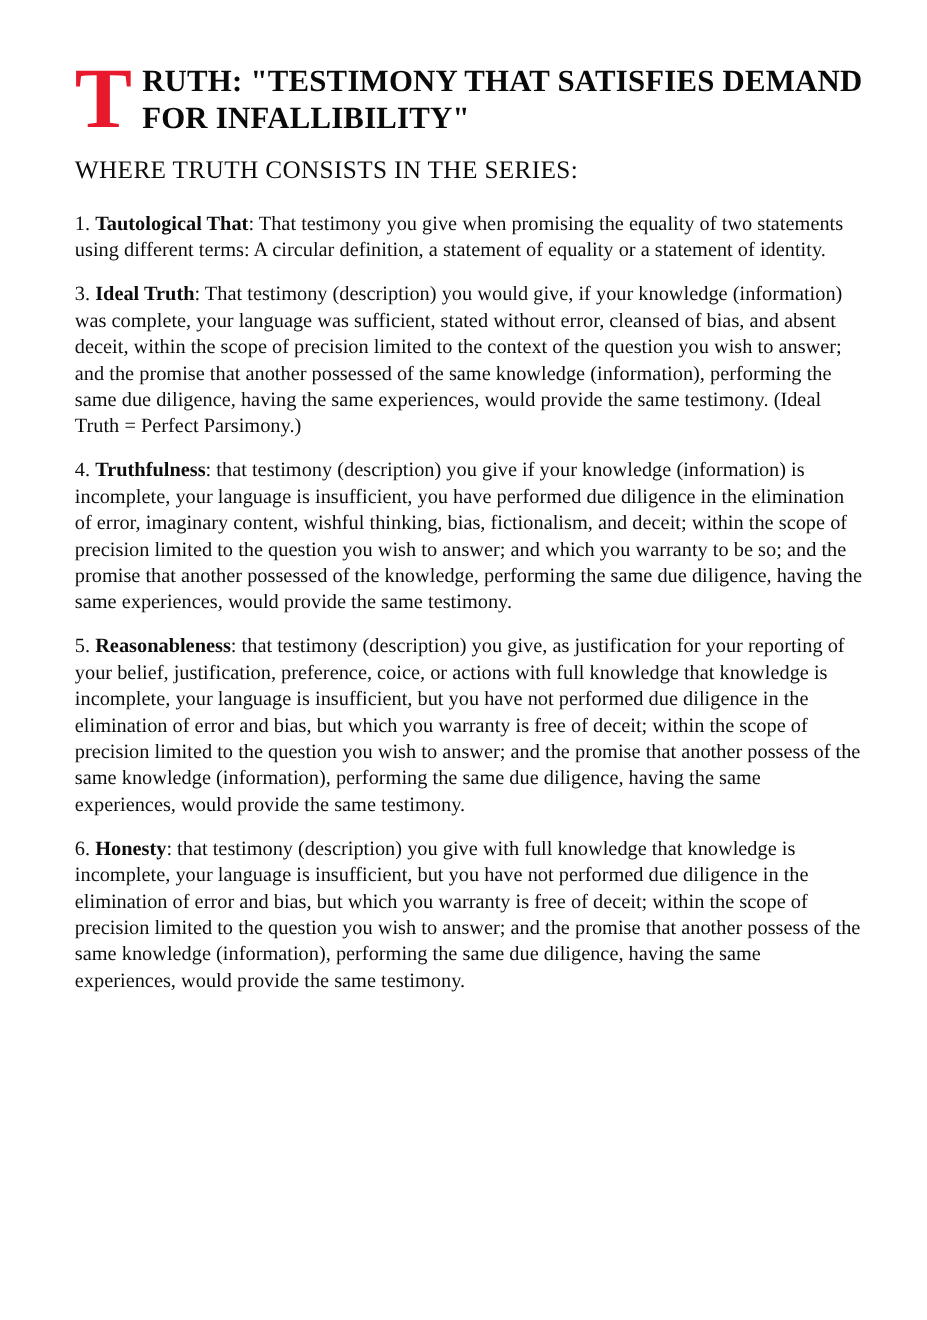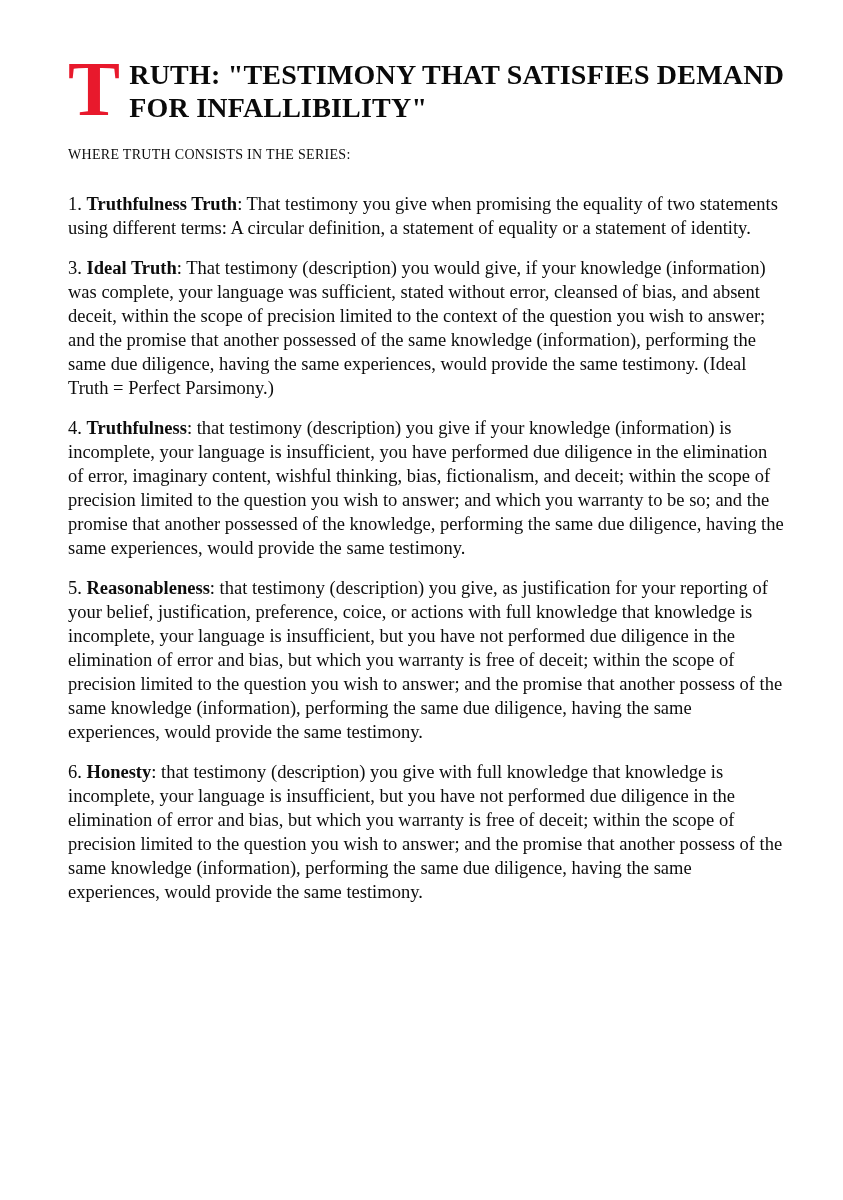--- a/index.html
+++ b/index.html
@@ -32,21 +32,21 @@
   .dropcap {
     float: left;
     font-size: 78px;
     line-height: 56px;
     font-weight: 700;
     margin: 3px 9px 0 0;
   }
   .subheading {
     clear: none;
     margin: 0 0 26px 0;
-    font-size: 14px;
+    font-size: 23px;
     line-height: 22px;
     font-weight: 400;
     letter-spacing: 0.3px;
     color: #0d0d0d;
   }
   .para {
     margin: 0 0 16px 0;
     font-size: 18.5px;
     line-height: 24px;
     color: #0d0d0d;
@@ -63,21 +63,21 @@
   <h1 class="title">
     <span class="dropcap" style="color: rgb(232, 25, 44);">T</span>
     <span class="tline">RUTH: "TESTIMONY THAT SATISFIES DEMAND</span><br>
     <span class="tline">FOR INFALLIBILITY"</span>
   </h1>
 
   <p class="subheading">WHERE TRUTH CONSISTS IN THE SERIES:</p>
 
   <p class="para">
     <span>1.</span>
-    <span class="term">Truthfulness Truth</span><span>: That testimony you give when promising the equality of two statements using different terms: A circular definition, a statement of equality or a statement of identity.</span>
+    <span class="term">Tautological That</span><span>: That testimony you give when promising the equality of two statements using different terms: A circular definition, a statement of equality or a statement of identity.</span>
   </p>
 
 
   <p class="para">
     <span>3.</span>
     <span class="term">Ideal Truth</span><span>: That testimony (description) you would give, if your knowledge (information) was complete, your language was sufficient, stated without error, cleansed of bias, and absent deceit, within the scope of precision limited to the context of the question you wish to answer; and the promise that another possessed of the same knowledge (information), performing the same due diligence, having the same experiences, would provide the same testimony. (Ideal Truth = Perfect Parsimony.)</span>
   </p>
 
   <p class="para">
     <span>4.</span>

